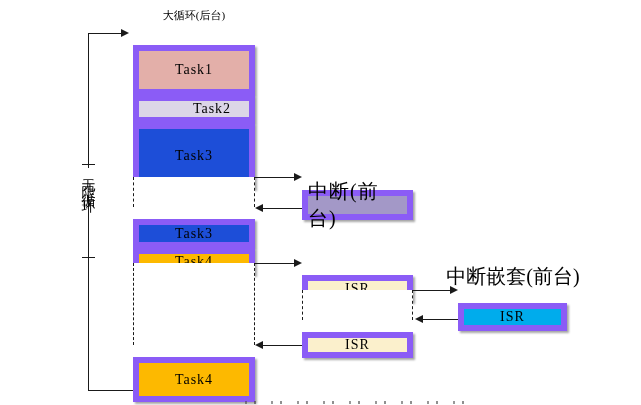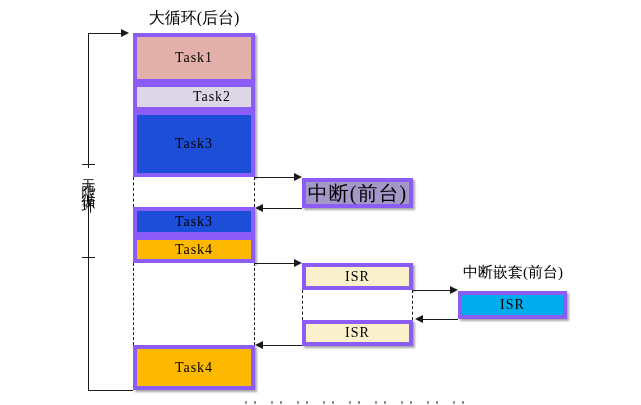--- a/index.html
+++ b/index.html
@@ -1,24 +1,25 @@
 <!DOCTYPE html>
 <html><head>
 <meta charset="utf-8">
 <style>
   html,body{margin:0;padding:0;background:#ffffff;}
   #stage{
     position:relative;width:641px;height:405px;background:#ffffff;overflow:hidden;
     font-family:"Liberation Serif","DejaVu Serif",serif;color:#000;
   }
   .box{
-    position:absolute;box-sizing:border-box;border:4px solid #8b5cf6;
+    position:absolute;box-sizing:border-box;border:6px solid #8b5cf6;
     display:flex;align-items:center;justify-content:center;
     font-size:14px;letter-spacing:1px;
     box-shadow:2px 2px 2px rgba(0,0,0,0.35);
+    margin-top:12px;
   }
   .gap{
     position:absolute;box-sizing:border-box;background:#ffffff;
     border-left:1px dashed #1a1a1a;border-right:1px dashed #1a1a1a;
   }
   .hline{position:absolute;height:1px;background:#1a1a1a;}
   .vline{position:absolute;width:1px;background:#1a1a1a;}
   .ah-right{
     position:absolute;width:0;height:0;
     border-left:8px solid #1a1a1a;border-top:4px solid transparent;border-bottom:4px solid transparent;
@@ -29,25 +30,25 @@
   }
   .c-task1{background:#e3afa9;}
   .c-task2{background:#dcd6e7;padding-left:36px;}
   .c-task3{background:#1d4ed8;}
   .c-task4{background:#fdb900;}
   .c-int  {background:#a398c7;}
   .c-isr  {background:#fbf0cc;}
   .c-nisr {background:#00acec;}
   .title{
     position:absolute;left:123px;top:8px;width:142px;text-align:center;
-    font-size:16px;white-space:nowrap;
+    font-size:11px;white-space:nowrap;
   }
   .nested-title{
     position:absolute;left:443px;top:263px;width:140px;text-align:center;
-    font-size:15px;white-space:nowrap;
+    font-size:20px;white-space:nowrap;
   }
   .vlabel{
     position:absolute;left:80px;top:168px;width:17px;background:#ffffff;
     writing-mode:vertical-rl;text-orientation:upright;
     font-size:14px;letter-spacing:7px;line-height:17px;text-align:center;
   }
   .tick{position:absolute;left:82px;width:13px;height:1px;background:#1a1a1a;}
   .caption-clip{
     position:absolute;left:245px;top:401px;width:233px;height:3px;opacity:.55;
     background:repeating-linear-gradient(90deg,#444 0 2px,transparent 2px 9px,#333 9px 11px,transparent 11px 26px);

